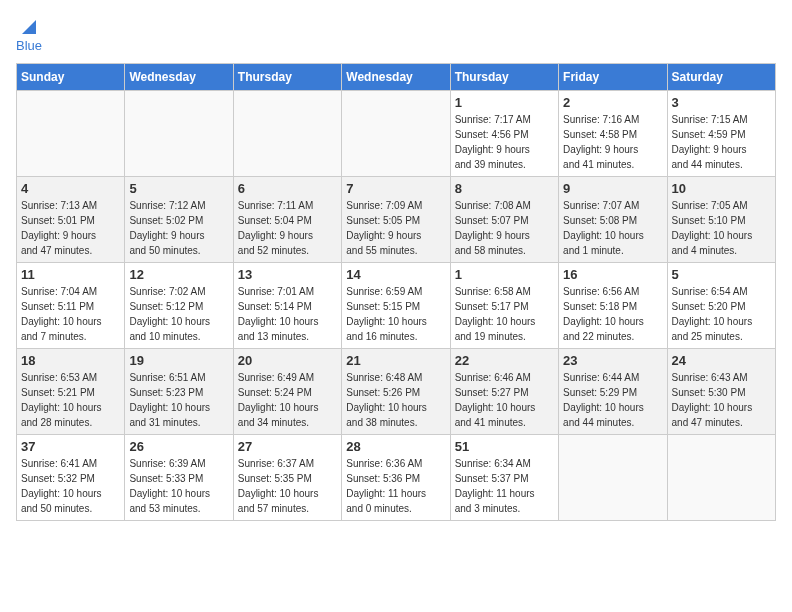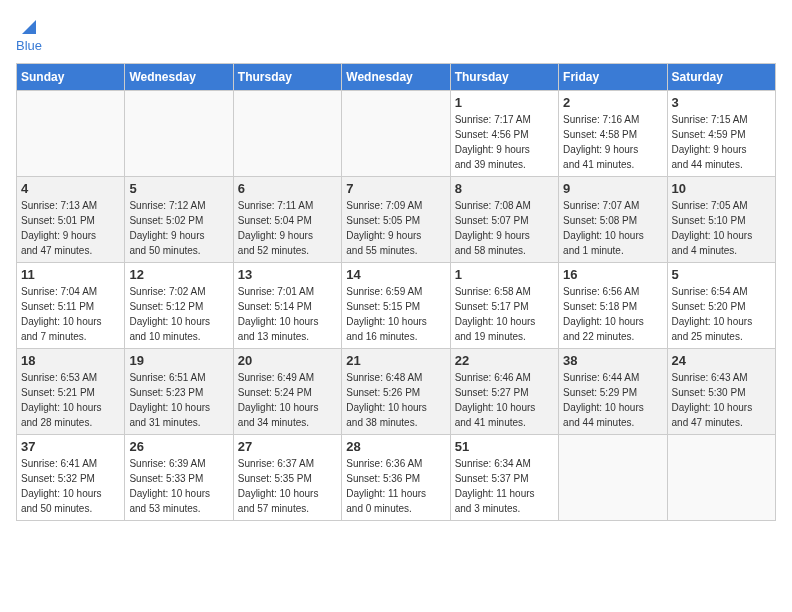--- a/index.html
+++ b/index.html
@@ -202,21 +202,21 @@
         </td>
         <td>
           <div class="day-num">21</div>
           <div class="day-detail">Sunrise: 6:48 AM<br>Sunset: 5:26 PM<br>Daylight: 10 hours<br>and 38 minutes.</div>
         </td>
         <td>
           <div class="day-num">22</div>
           <div class="day-detail">Sunrise: 6:46 AM<br>Sunset: 5:27 PM<br>Daylight: 10 hours<br>and 41 minutes.</div>
         </td>
         <td>
-          <div class="day-num">38</div>
+          <div class="day-num">23</div>
           <div class="day-detail">Sunrise: 6:44 AM<br>Sunset: 5:29 PM<br>Daylight: 10 hours<br>and 44 minutes.</div>
         </td>
         <td>
           <div class="day-num">24</div>
           <div class="day-detail">Sunrise: 6:43 AM<br>Sunset: 5:30 PM<br>Daylight: 10 hours<br>and 47 minutes.</div>
         </td>
       </tr>
       <tr>
         <td>
           <div class="day-num">37</div>

